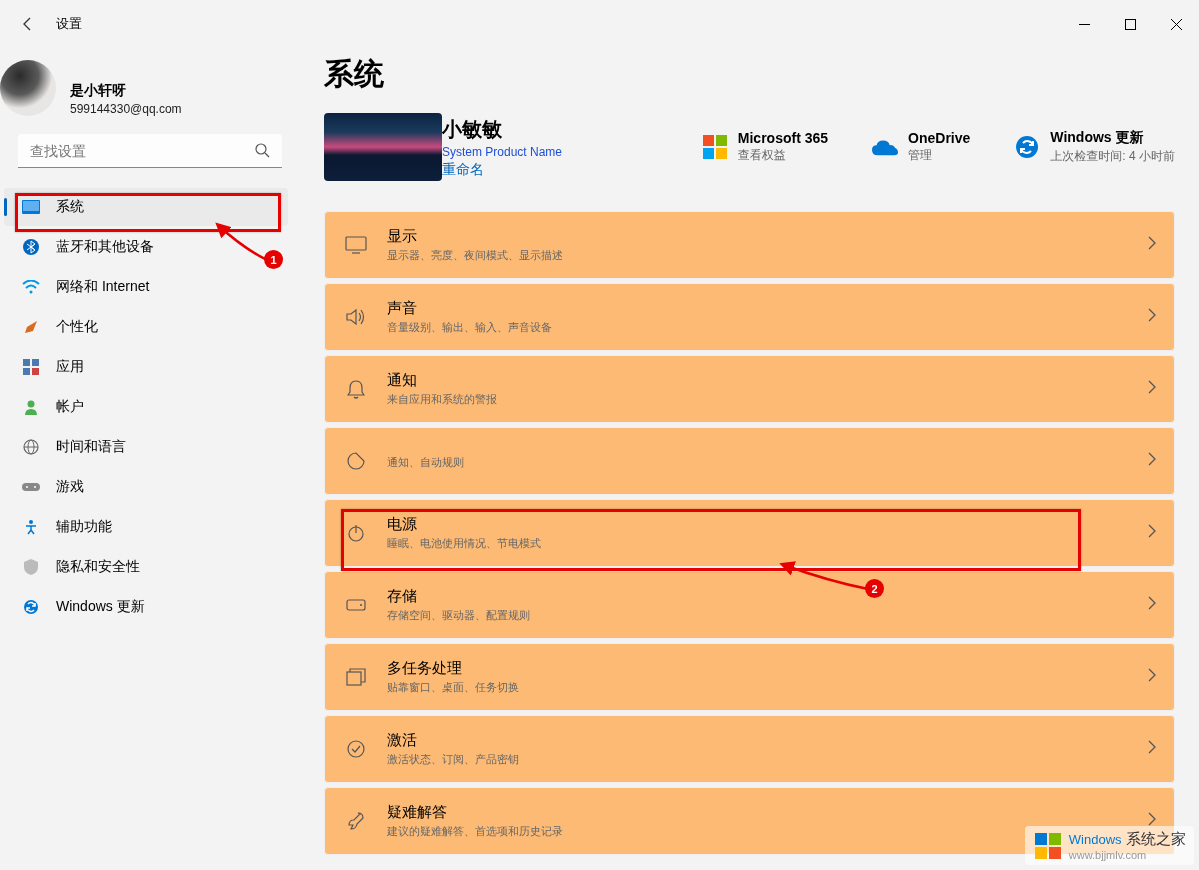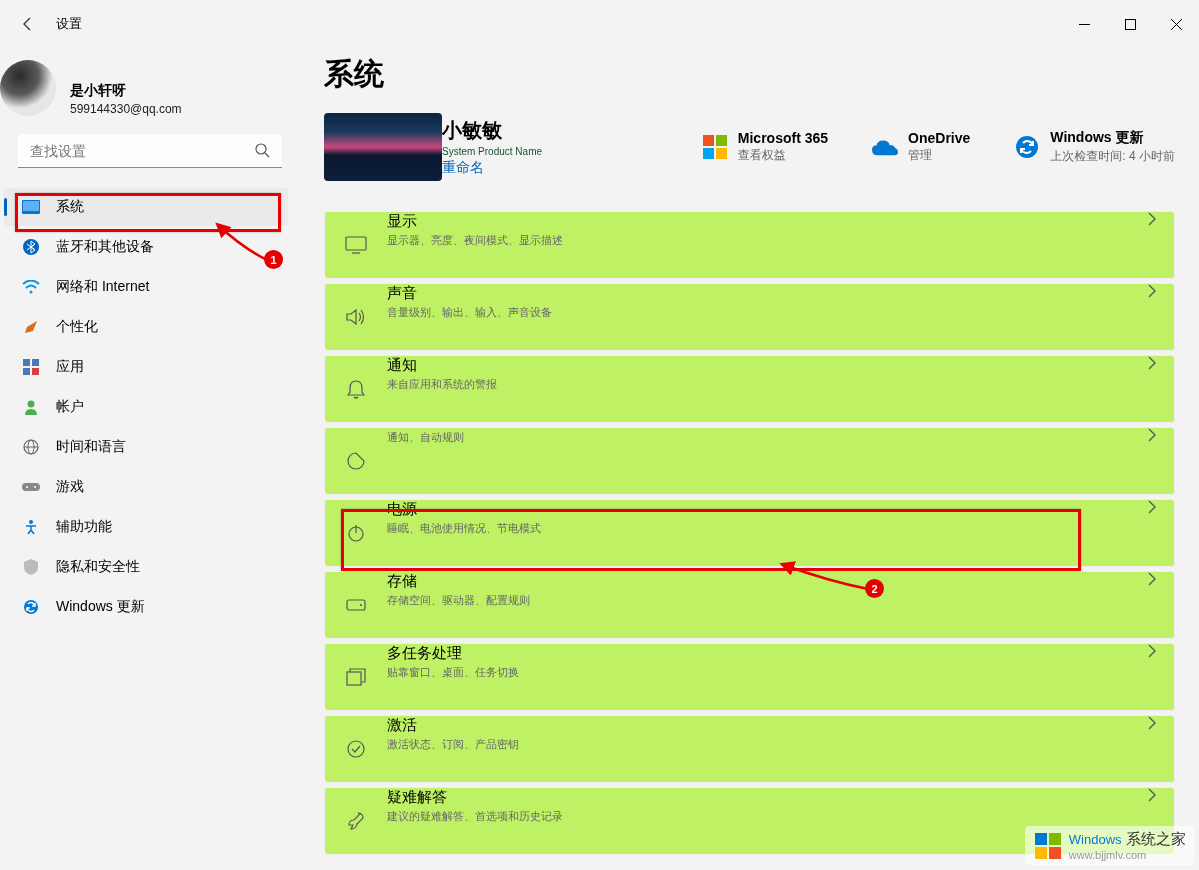--- a/index.html
+++ b/index.html
@@ -30,31 +30,31 @@
     .nav-item.active::before { content: ""; position: absolute; left: 0; top: 10px; bottom: 10px; width: 3px; background: #0067c0; border-radius: 2px; }
     .nav-icon { width: 18px; height: 18px; margin-right: 16px; display: flex; align-items: center; justify-content: center; flex-shrink: 0; }
     
     .content { flex: 1; padding: 6px 24px 0 24px; overflow-y: auto; }
     .page-title { font-size: 30px; font-weight: 600; margin-bottom: 18px; }
     
     .header-row { display: flex; align-items: center; gap: 0; margin-bottom: 30px; }
     .wallpaper { width: 118px; height: 68px; border-radius: 4px; background: linear-gradient(180deg, #0b2342 0%, #1a3a5c 28%, #c94a7e 50%, #0a1830 62%, #0d1f3a 100%); position: relative; overflow: hidden; }
     .pc-info { flex: 0 0 auto; }
     .pc-name { font-size: 20px; font-weight: 600; }
-    .pc-product { font-size: 10px; color: #14532d; margin-top: 2px; }
+    .pc-product { font-size: 12px; color: #1d4ed8; margin-top: 2px; }
     .rename { font-size: 14px; color: #0067c0; cursor: pointer; margin-top: 2px; }
     
     .header-tiles { margin-left: auto; display: flex; gap: 44px; }
     .tile { display: flex; align-items: center; gap: 10px; cursor: pointer; }
     .tile-icon { width: 26px; height: 26px; display: flex; align-items: center; justify-content: center; }
     .tile-title { font-size: 14px; font-weight: 600; }
     .tile-sub { font-size: 12px; color: #666; margin-top: 1px; }
     
     .item-list { display: flex; flex-direction: column; gap: 4px; }
-    .item { display: flex; background: #bef264; border: 1px solid #eee; border-radius: 4px; height: 68px; padding: 0 18px 0 10px; cursor: pointer; }
+    .item { display: flex; align-items: center; background: #fdba74; border: 1px solid #eee; border-radius: 4px; height: 68px; padding: 0 18px 0 10px; cursor: pointer; }
     .item-icon { width: 42px; display: flex; align-items: center; justify-content: center; }
     .item-text { margin-left: 10px; flex: 1; }
     .item-title { font-size: 15px; }
     .item-sub { font-size: 11px; color: #666; margin-top: 2px; }
     .chevron { color: #555; }
     
     .hl-1 { position: absolute; border: 3px solid #e60000; top: 193px; left: 15px; width: 266px; height: 39px; pointer-events: none; box-shadow: 0 0 2px rgba(0,0,0,0.3); }
     .hl-2 { position: absolute; border: 3px solid #e60000; top: 509px; left: 341px; width: 740px; height: 62px; pointer-events: none; box-shadow: 0 0 2px rgba(0,0,0,0.3); }
     .badge { position: absolute; width: 19px; height: 19px; background: #e60000; border-radius: 50%; color: #fff; font-size: 11px; display: flex; align-items: center; justify-content: center; font-weight: bold; }
     .badge-1 { top: 250px; left: 264px; }

